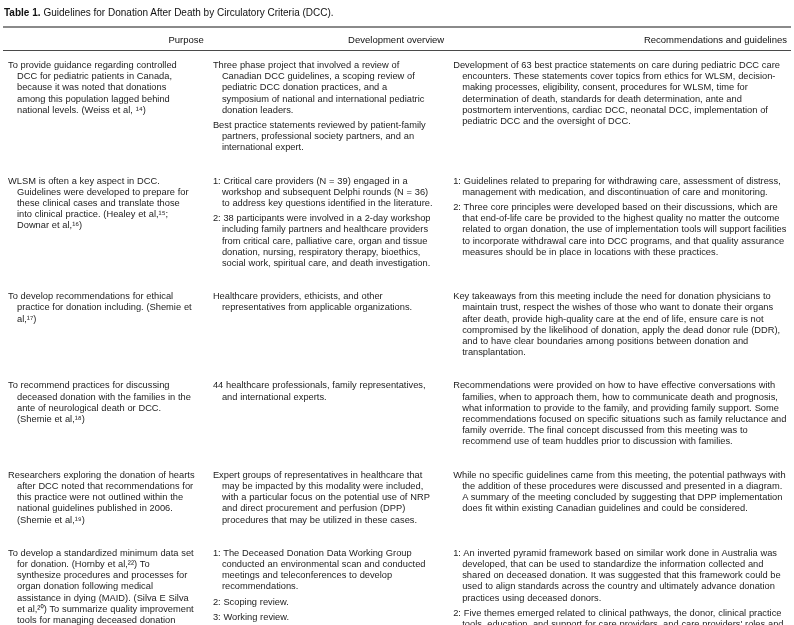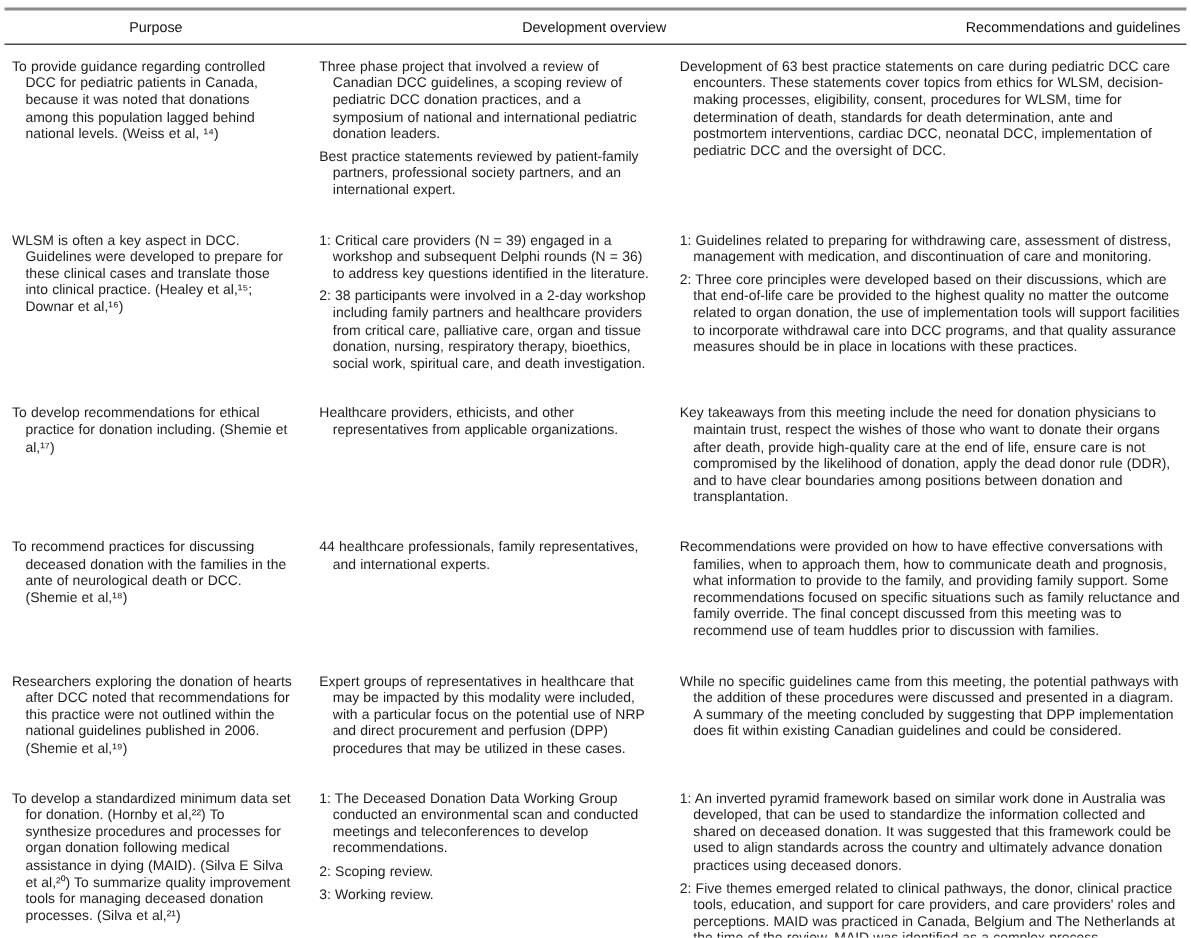--- a/index.html
+++ b/index.html
@@ -37,21 +37,21 @@
   col.c2 { width: 30.5%; }
   col.c3 { width: 43.5%; }
   th {
     font-weight: normal;
     font-size: 9.5px;
     line-height: 11px;
     padding: 6px 4px 5px 1px;
     border-bottom: 1.2px solid #4a4a4a;
     color: #111;
   }
-  th.left   { text-align: center; }
+  th.left   { text-align: right; }
   th.center { text-align: right; }
   td {
     vertical-align: top;
     font-size: 9.3px;
     line-height: 11.2px;
     padding: 5px 8px 9px 1px;
     color: #1c1c1c;
   }
   td.last { padding-right: 0; }
   td p {
@@ -59,20 +59,23 @@
     padding-left: 9px;
     text-indent: -9px;
     word-spacing: 0.2px;
   }
 </style>
 </head>
 <body>
 
 <div class="page">
 
+  <div class="table-title">
+    <span class="bold">Table 1.</span><span>Guidelines for Donation After Death by Circulatory Criteria (DCC).</span>
+  </div>
 
   <table class="main">
     <colgroup>
         <col class="c1">
         <col class="c2">
         <col class="c3">
       </colgroup>
     <thead>
       <tr>
         <th class="left">Purpose</th>

